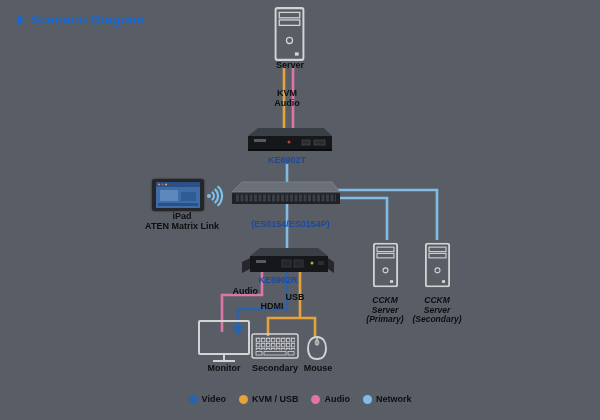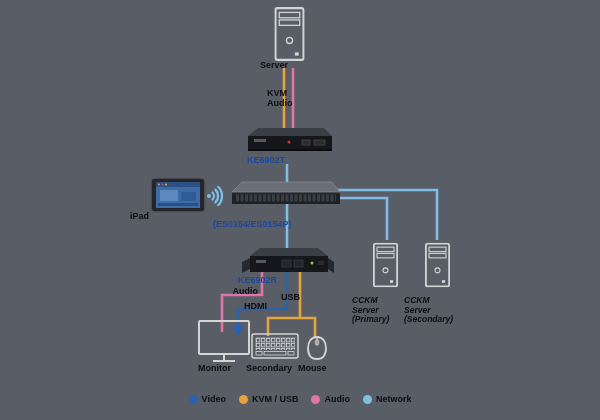--- a/index.html
+++ b/index.html
@@ -1,19 +1,19 @@
 <!DOCTYPE html>
 <html style="--c-accent: #1668d2; --c-device_label: #1a4aa0; --c-text: #0d0e10; --c-video: #2b62ac; --c-kvm_usb: #e5a33c; --c-audio: #de74a8; --c-network: #7fbde6; --c-background: #595e66; --c-device_outline: #d4d4d4;"><head>
 <meta charset="utf-8">
 <style>
   html,body{margin:0;padding:0;}
   body{font-family:"Liberation Sans",sans-serif;}
   #stage{position:relative;width:600px;height:420px;overflow:hidden;background:var(--c-background,#595e66);}
   .abs{position:absolute;}
-  .lbl{position:absolute;font-size:9px;font-weight:bold;color:var(--c-text,#0d0e10);line-height:10px;}
+  .lbl{position:absolute;font-size:9px;font-weight:bold;color:var(--c-text,#0d0e10);text-align:center;line-height:10px;}
   .lbl-blue{color:var(--c-device_label,#1a4aa0);}
   .lbl-sm{font-size:8.5px;line-height:9.5px;font-style:italic;}
   #title-row{position:absolute;left:18px;top:12px;display:flex;align-items:center;gap:6px;}
   #title-tri{width:0;height:0;border-left:7px solid var(--c-accent,#1668d2);border-top:5px solid transparent;border-bottom:5px solid transparent;}
   #title-text{font-size:13px;font-weight:bold;color:var(--c-accent,#1668d2);letter-spacing:.2px;}
   svg.cables{position:absolute;left:0;top:0;}
   .cable{fill:none;stroke-width:2.6;}
   .st-video{stroke:var(--c-video,#2b62ac);}
   .st-kvm{stroke:var(--c-kvm_usb,#e5a33c);}
   .st-audio{stroke:var(--c-audio,#de74a8);}
@@ -38,20 +38,24 @@
         <rect x="4.5" y="12" width="19" height="5" class="outline" stroke-width="1.2"></rect>
         <circle cx="14" cy="31" r="2.8" class="outline" stroke-width="1.2"></circle>
         <rect x="19" y="42" width="3.5" height="3" fill="#d4d4d4"></rect>
       </symbol>
       <pattern id="kb" width="5" height="5" patternUnits="userSpaceOnUse">
         <rect x="0.5" y="0.5" width="3.4" height="3.4" fill="none" stroke="#d4d4d4" stroke-width="0.8"></rect>
       </pattern>
     </defs>
   </svg>
 
+  <div id="title-row">
+    <span id="title-tri"></span>
+    <span id="title-text">Scenario Diagram</span>
+  </div>
 
   <svg class="cables" width="600" height="420">
     <polyline class="cable st-kvm" points="284,68 284,132"></polyline>
     <polyline class="cable st-audio" points="293,68 293,132"></polyline>
     <polyline class="cable st-net" points="287,164 287,188"></polyline>
     <polyline class="cable st-net" points="287,200 287,252"></polyline>
     <polyline class="cable st-net" points="330,190 437,190 437,240"></polyline>
     <polyline class="cable st-net" points="330,198 387,198 387,240"></polyline>
     <polyline class="cable st-audio" points="262,272 262,295 222,295 222,332"></polyline>
     <polyline class="cable st-video" points="287,272 287,309 238,309 238,327"></polyline>
@@ -91,20 +95,21 @@
     <rect x="8" y="26" width="40" height="3" fill="#29508a"></rect>
   </svg>
 
   <svg class="abs" style="left:206px;top:184px" width="20" height="24" viewBox="0 0 20 24">
     <circle cx="3" cy="12" r="2" fill="#7fc0e8"></circle>
     <path d="M6.5,8.5 A5,5 0 0 1 6.5,15.5" fill="none" stroke="#7fc0e8" stroke-width="2.2" stroke-linecap="round"></path>
     <path d="M9.4,5.6 A9,9 0 0 1 9.4,18.4" fill="none" stroke="#7fc0e8" stroke-width="2.2" stroke-linecap="round"></path>
     <path d="M12.2,2.8 A13,13 0 0 1 12.2,21.2" fill="none" stroke="#7fc0e8" stroke-width="2.2" stroke-linecap="round"></path>
   </svg>
   <div class="lbl" style="left:130px;top:211px;width:104px">iPad</div>
+  <div class="lbl" style="left:130px;top:221px;width:104px">ATEN Matrix Link</div>
 
   <svg class="abs" style="left:226px;top:180px" width="114" height="28" viewBox="0 0 114 28">
     <polygon points="16,2 106,2 114,12 6,12" fill="#6b7078"></polygon>
     <polygon points="16,2 106,2 114,12 6,12" fill="none" stroke="#8a8f97" stroke-width="0.6"></polygon>
     <polygon points="6,12 114,12 114,24 6,24" fill="#1f2125"></polygon>
     <line x1="10" y1="18" x2="110" y2="18" stroke="#3a3f46" stroke-width="7" stroke-dasharray="3 1.5"></line>
     <rect x="6" y="12" width="108" height="1.2" fill="#4a4e55"></rect>
   </svg>
   <div class="lbl lbl-blue" style="left:213px;top:219px;width:155px">(ES0154/ES0154P)</div>
 
@@ -115,21 +120,21 @@
     <polygon points="86,14 92,18 92,29 86,25" fill="#26282d"></polygon>
     <rect x="14" y="16" width="10" height="3" fill="#565a60"></rect>
     <rect x="40" y="16" width="9" height="7" fill="#24262b" stroke="#3a3d42" stroke-width="0.8"></rect>
     <rect x="52" y="16" width="9" height="7" fill="#24262b" stroke="#3a3d42" stroke-width="0.8"></rect>
     <circle cx="70" cy="19" r="1.5" fill="#9cbf3a"></circle>
     <rect x="76" y="17" width="6" height="4" fill="#2a2c30"></rect>
   </svg>
   <div class="lbl lbl-blue" style="left:238px;top:275px;width:80px">KE6902R</div>
 
   <div class="lbl" style="left:226px;top:286px;width:32px;text-align:right">Audio</div>
-  <div class="lbl" style="left:244px;top:301px;width:32px">HDMI</div>
+  <div class="lbl" style="left:256px;top:301px;width:32px">HDMI</div>
   <div class="lbl" style="left:281px;top:292px;width:28px">USB</div>
 
   <svg class="abs" style="left:373px;top:237px" width="25" height="56" viewBox="0 0 28 50">
       <use href="#tower"></use>
     </svg>
   <svg class="abs" style="left:425px;top:237px" width="25" height="56" viewBox="0 0 28 50">
       <use href="#tower"></use>
     </svg>
   <div class="abs" style="left:352px;top:296px;width:66px">
     <div class="lbl lbl-sm" style="position:static">CCKM</div>

